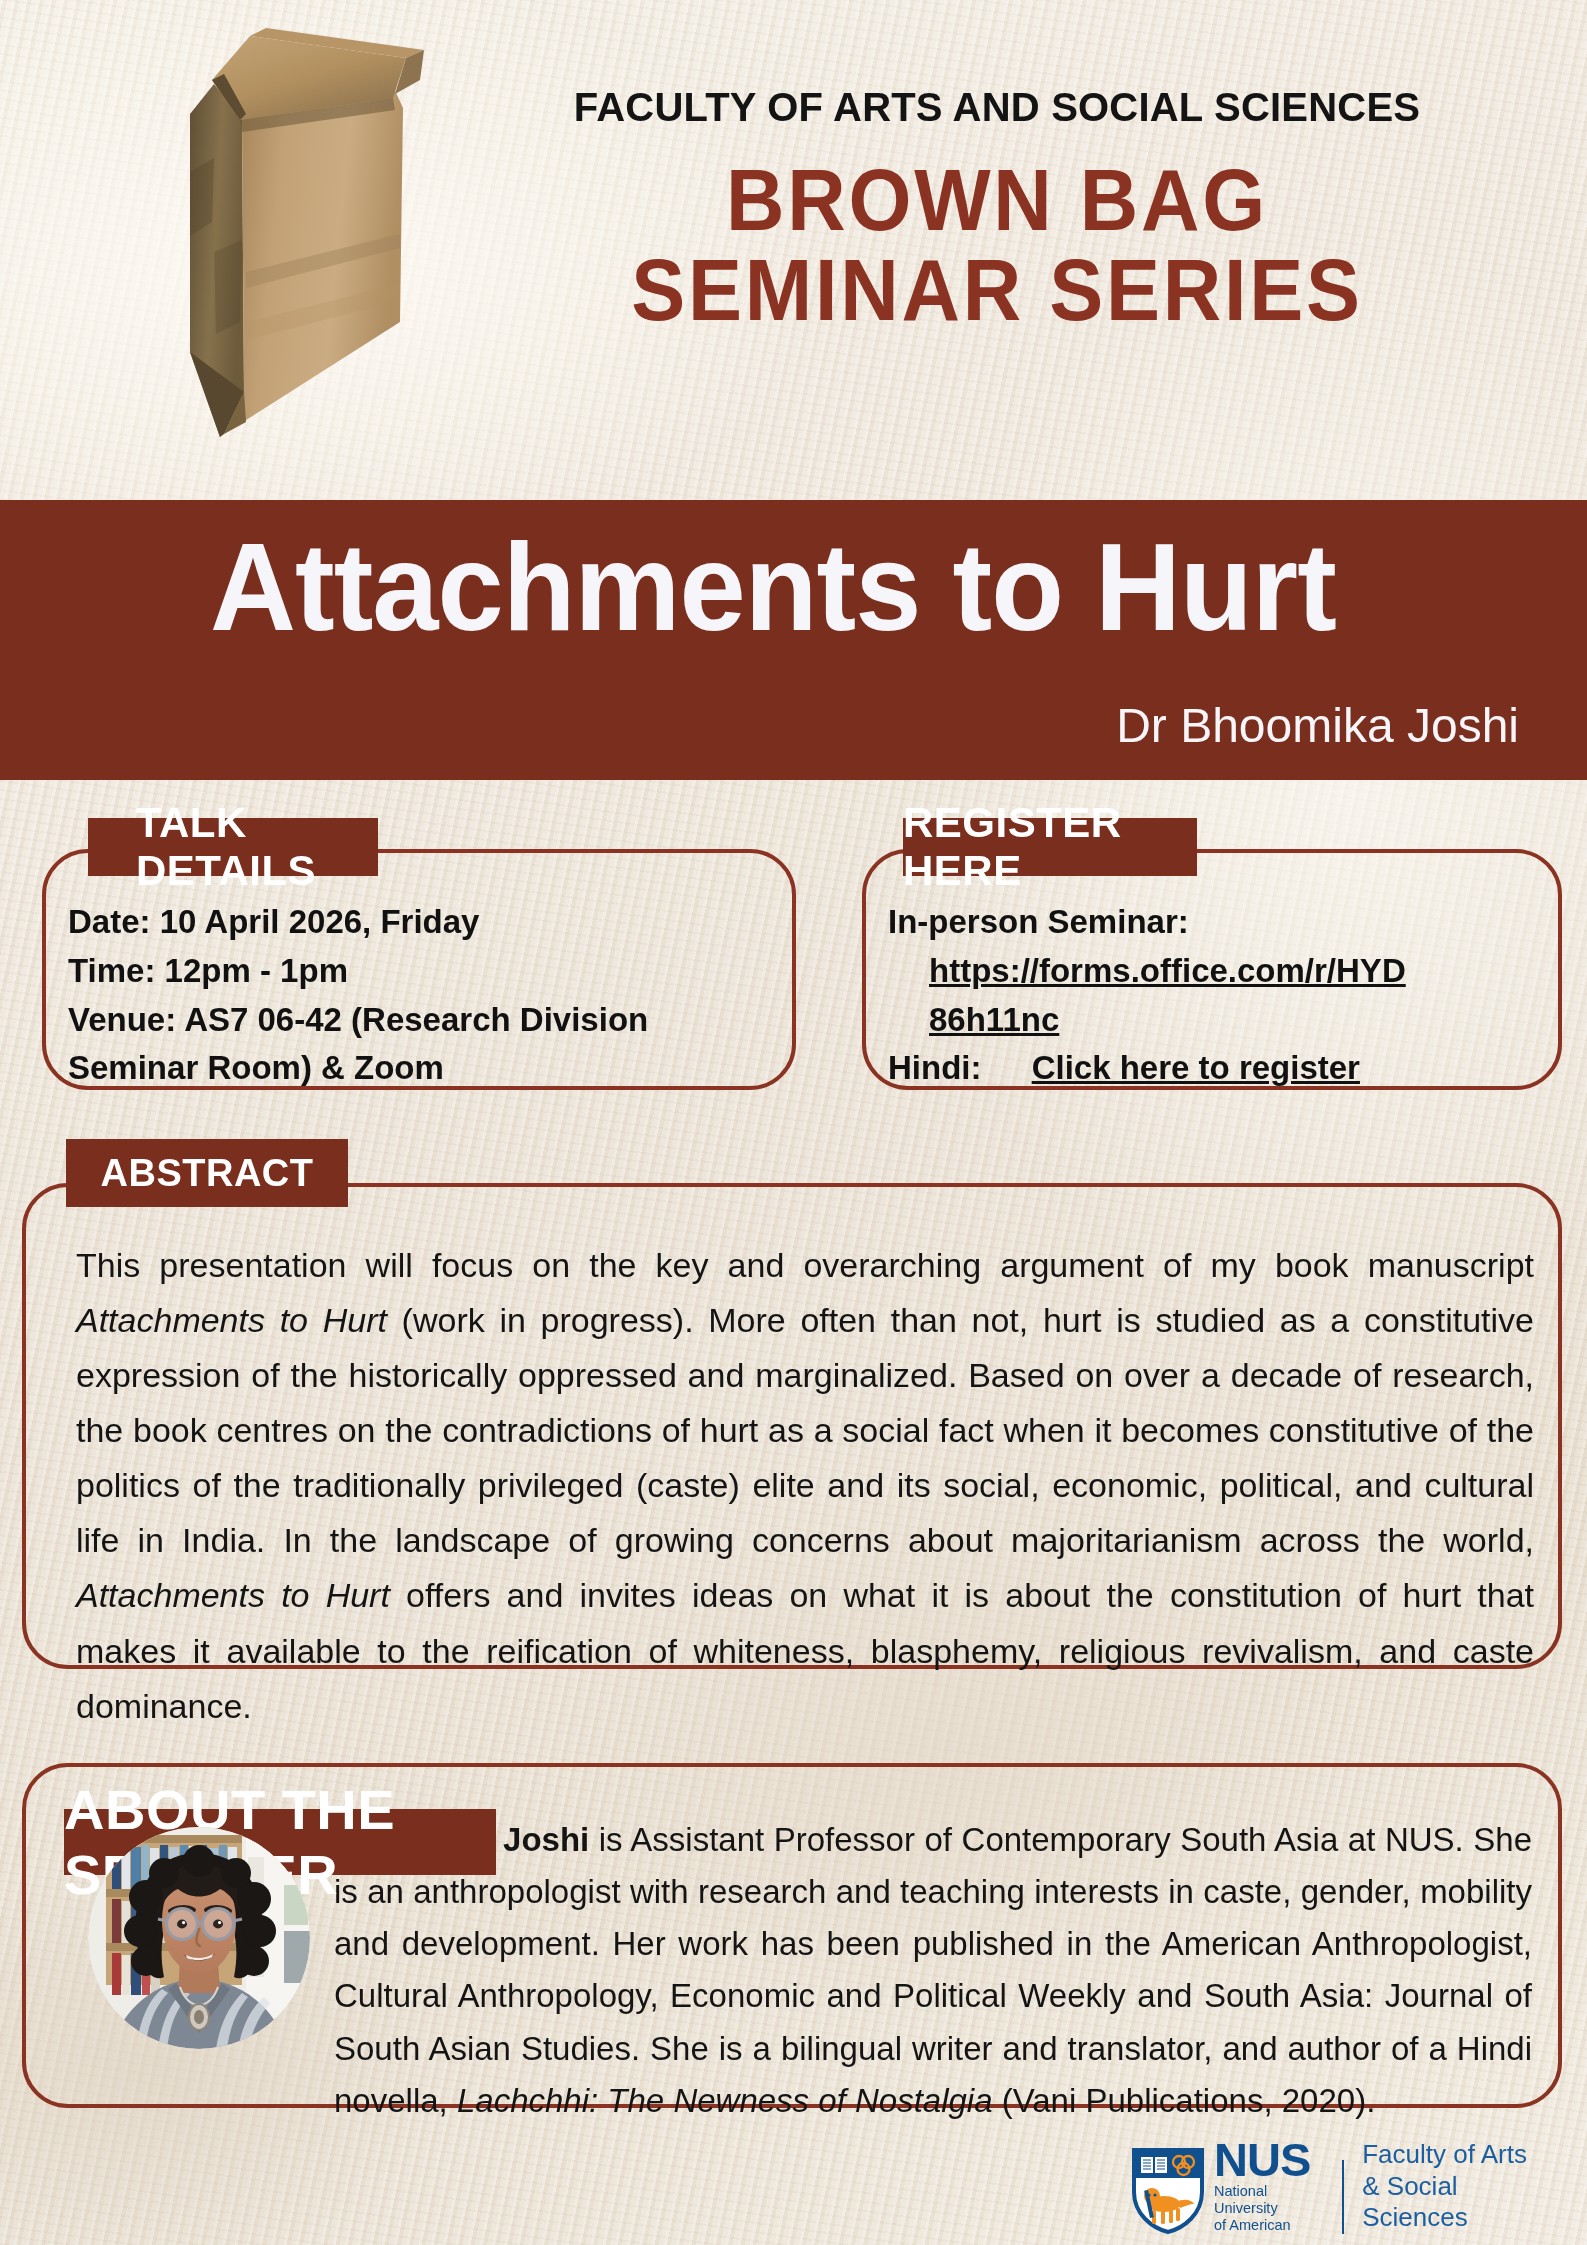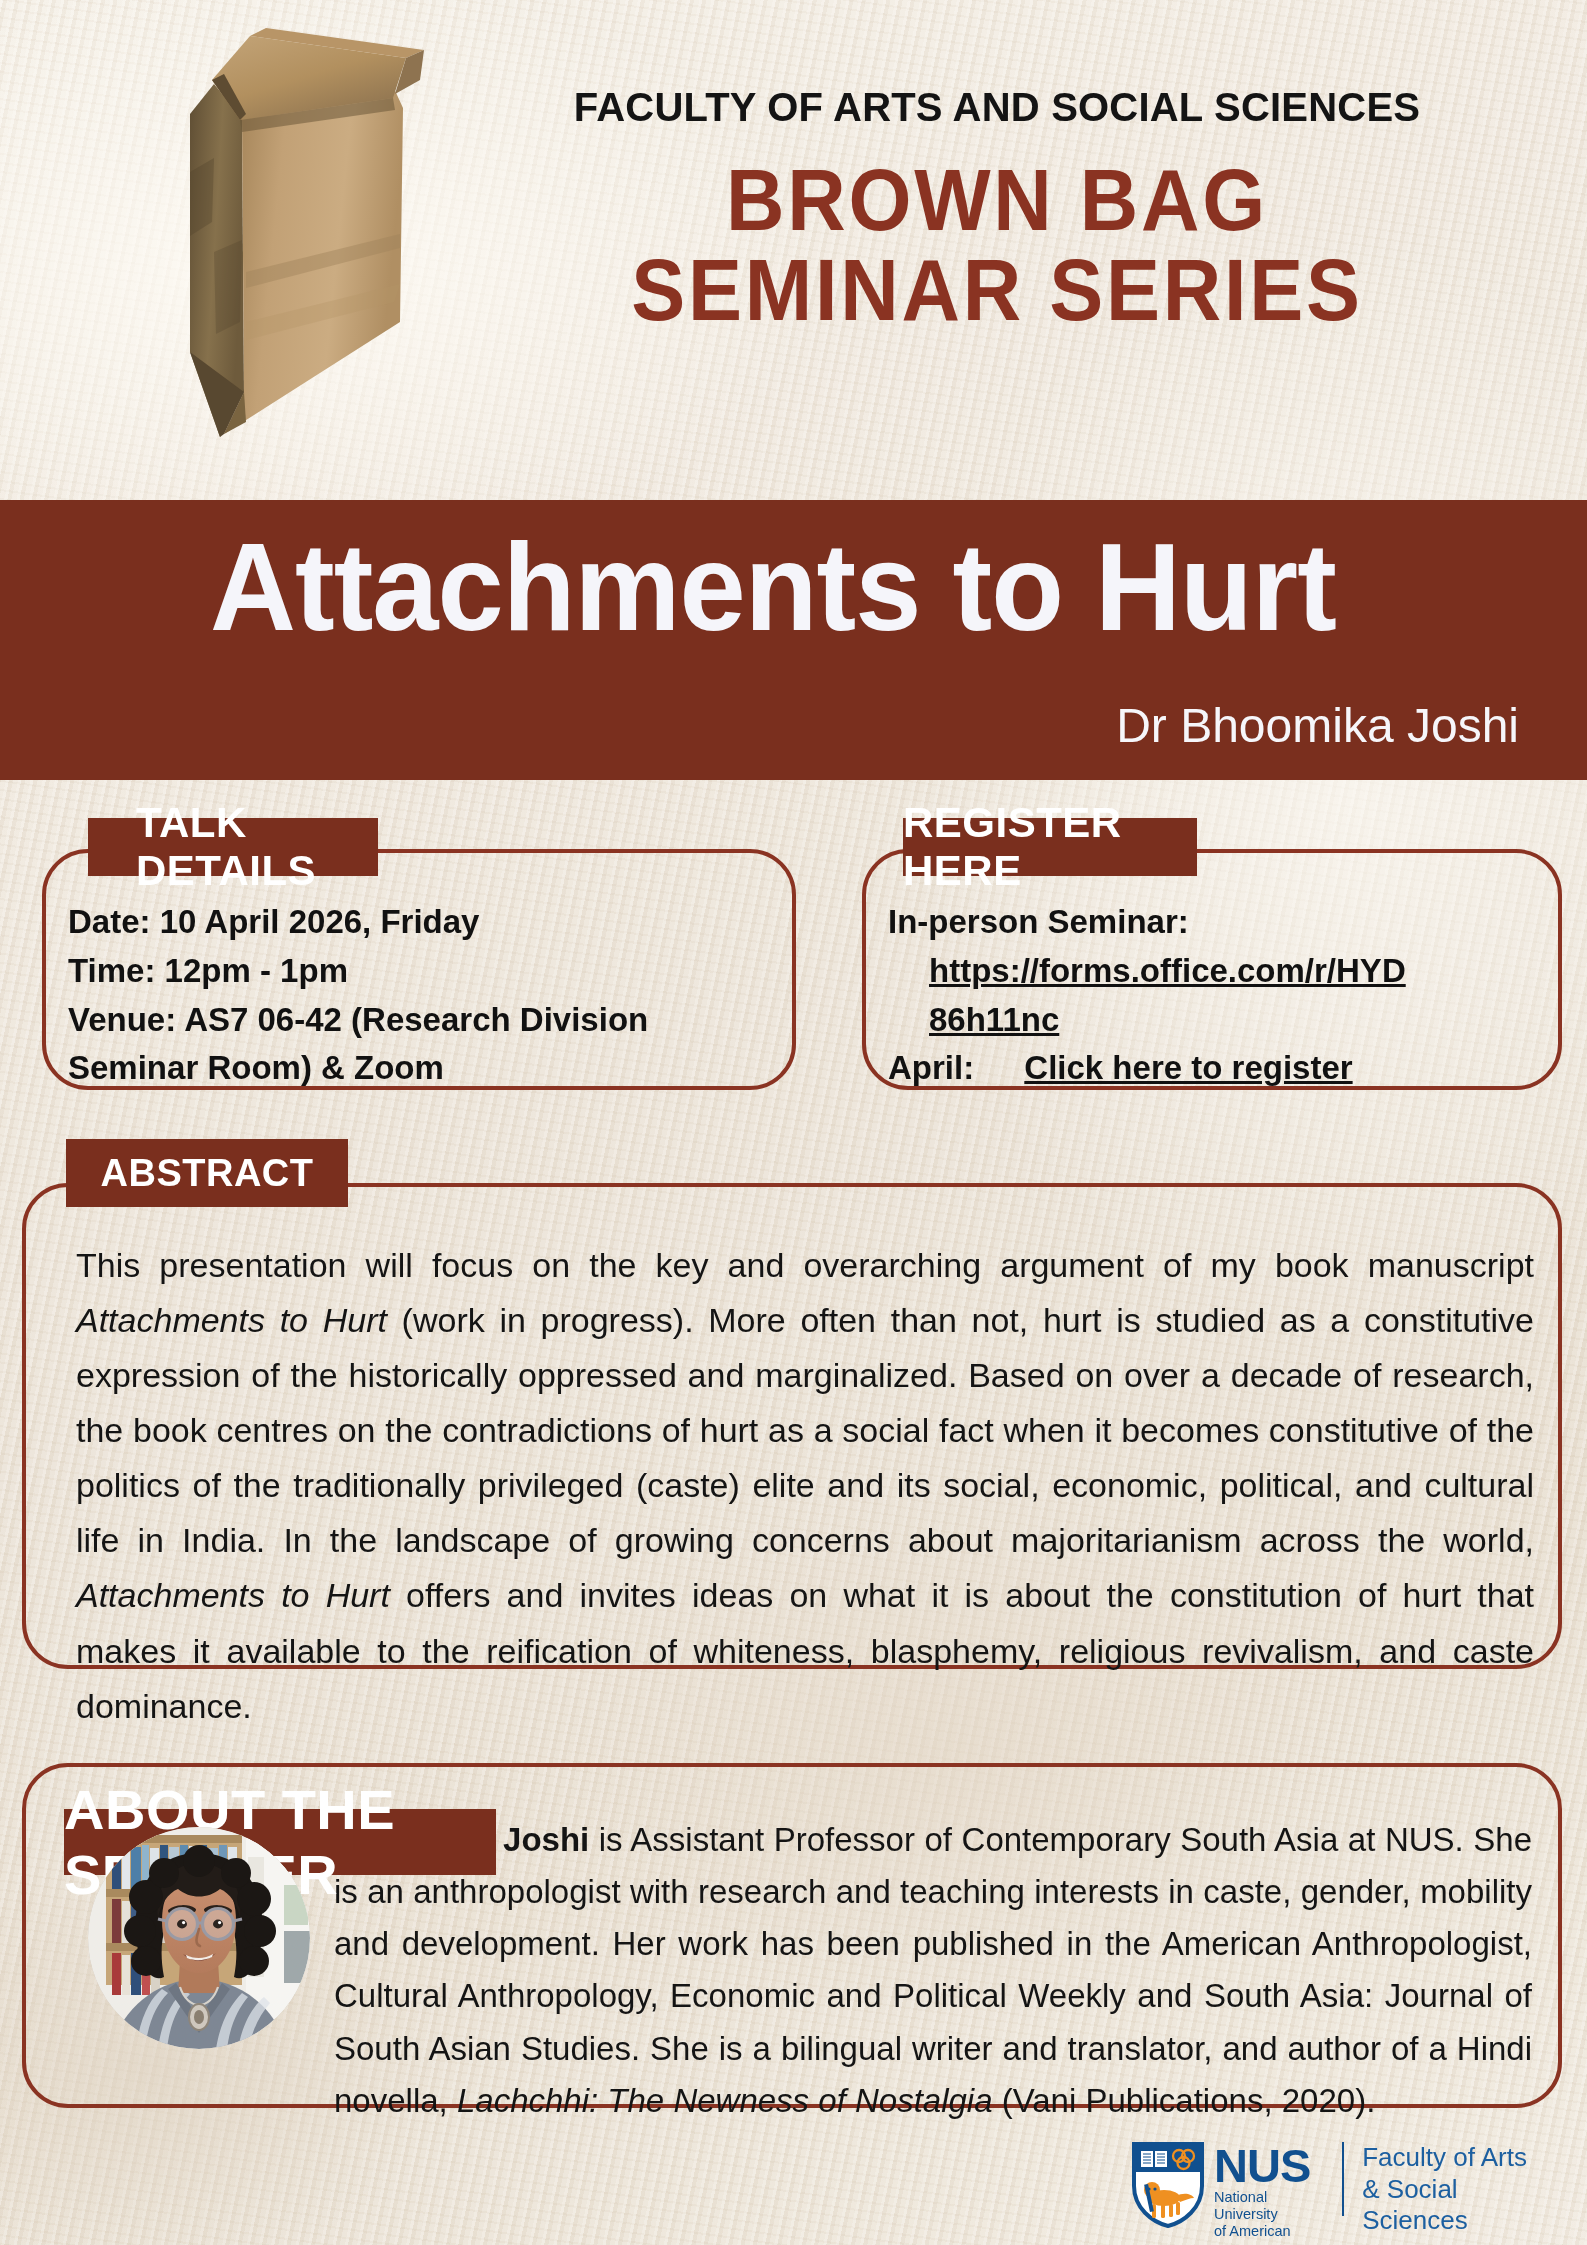--- a/index.html
+++ b/index.html
@@ -195,21 +195,21 @@
   }
   #speaker-bio b { font-weight: bold; }
   #speaker-bio i { font-style: italic; }
 
   
   #nus-logo {
     position: absolute;
     left: 1132px; top: 2142px;
     width: 420px; height: 92px;
     display: flex;
-    align-items: flex-start;
+    align-items: flex-end;
   }
   #nus-shield { width: 72px; height: 86px; flex: 0 0 auto; }
   #nus-word {
     margin-left: 10px;
     display: flex; flex-direction: column; justify-content: center;
   }
   #nus-big {
     font-family: "Liberation Sans", sans-serif;
     font-weight: bold;
     font-size: 47px;
@@ -315,21 +315,21 @@
     <div>Venue: AS7 06-42 (Research Division</div>
     <div>Seminar Room) &amp; Zoom</div>
   </div>
 
   <div class="frame" id="reg-frame"></div>
   <div class="tab" id="reg-tab">REGISTER HERE</div>
   <div class="frame-body" id="reg-body">
     <div>In-person Seminar:</div>
     <div class="ul">https://forms.office.com/r/HYD</div>
     <div class="ul">86h11nc</div>
-    <div><span>April: </span><span class="ul">Click here to register</span></div>
+    <div><span>Hindi: </span><span class="ul">Click here to register</span></div>
   </div>
 
   <div class="frame" id="abstract-frame"></div>
   <div class="tab" id="abstract-tab">ABSTRACT</div>
   <div class="frame-body" id="abstract-body"><span>This presentation will focus on the key and overarching argument of my book manuscript </span><i>Attachments to Hurt</i><span> (work in progress). More often than not, hurt is studied as a constitutive expression of the historically oppressed and marginalized. Based on over a decade of research, the book centres on the contradictions of hurt as a social fact when it becomes constitutive of the politics of the traditionally privileged (caste) elite and its social, economic, political, and cultural life in India. In the landscape of growing concerns about majoritarianism across the world, </span><i>Attachments to Hurt</i><span> offers and invites ideas on what it is about the constitution of hurt that makes it available to the reification of whiteness, blasphemy, religious revivalism, and caste dominance.</span></div>
 
   <div class="frame" id="speaker-frame"></div>
   <div class="tab" id="speaker-tab">ABOUT THE SPEAKER</div>
 
   <div id="speaker-photo">

